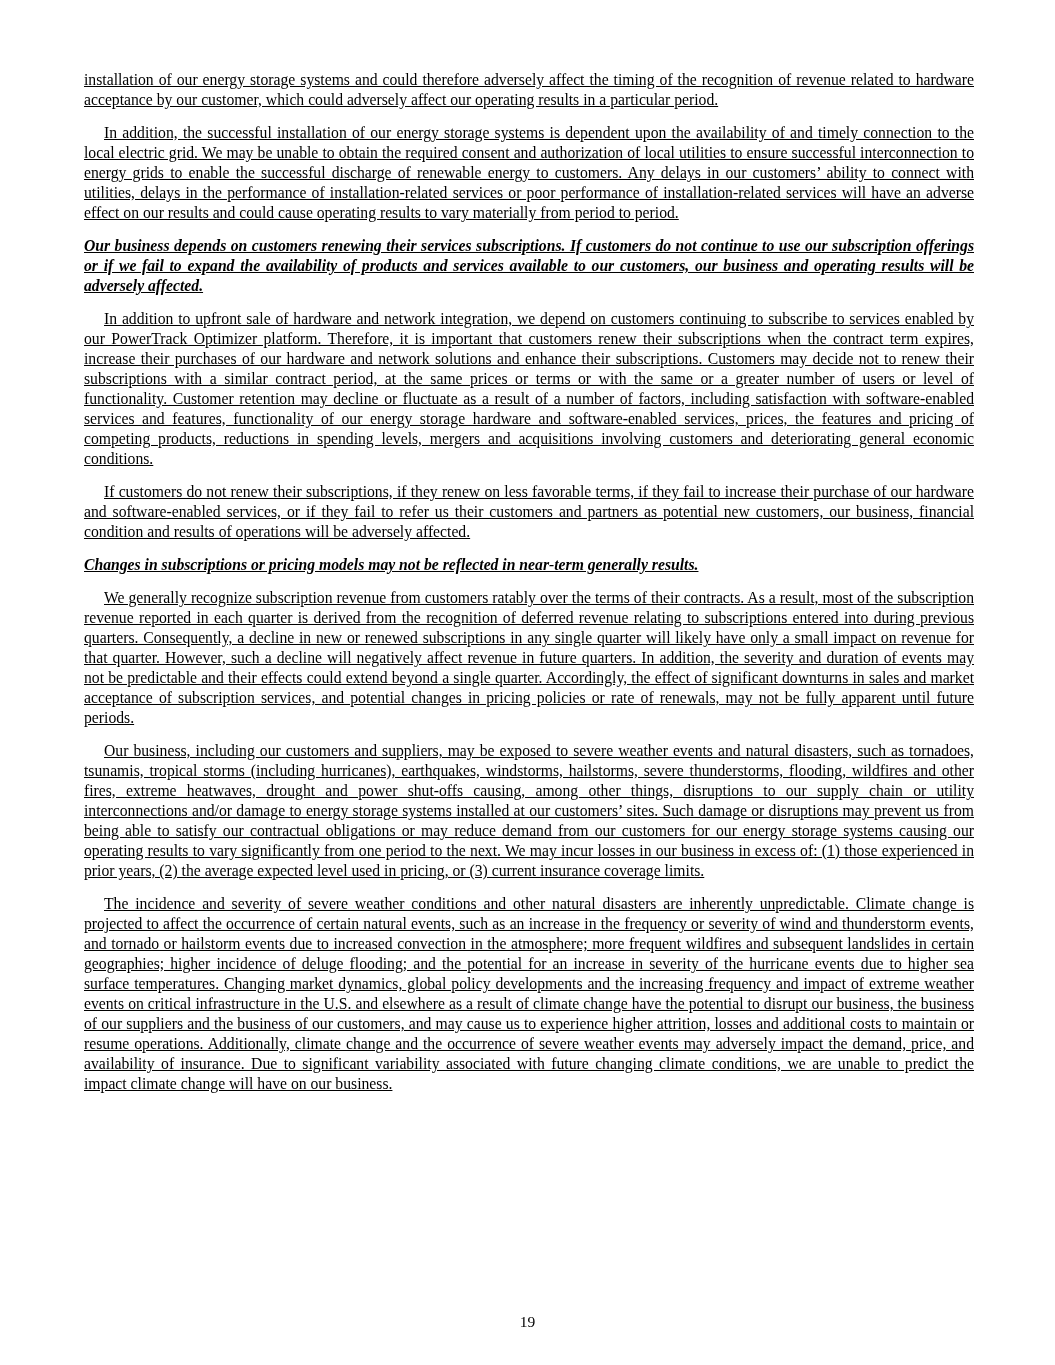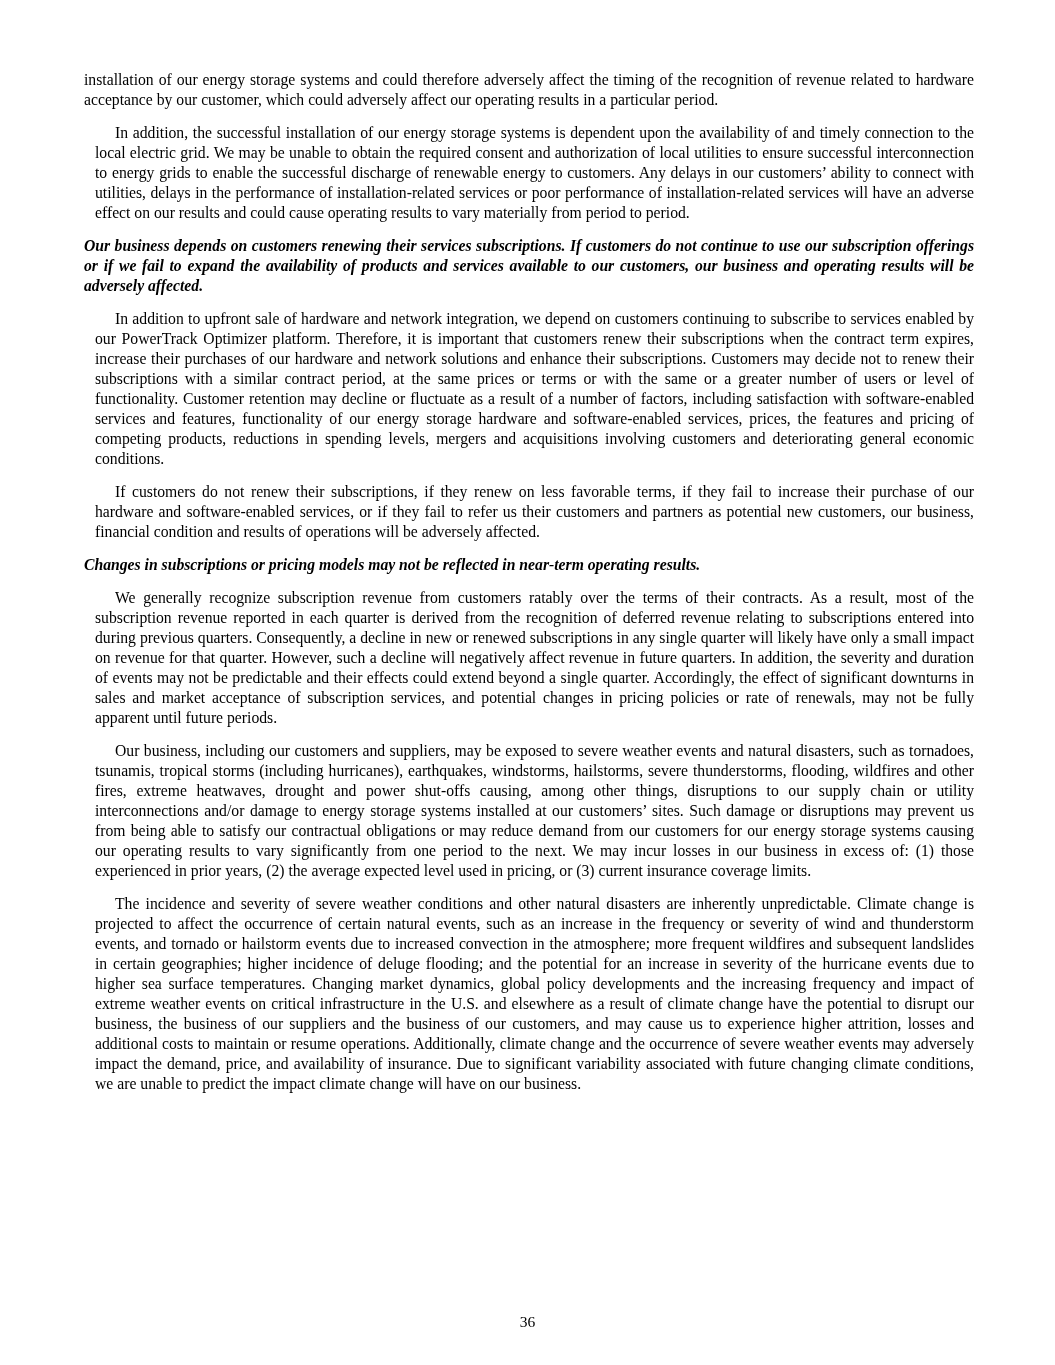--- a/index.html
+++ b/index.html
@@ -14,31 +14,31 @@
     background: #ffffff;
     font-family: "Liberation Serif", "DejaVu Serif", serif;
     color: #000000;
     overflow: hidden;
   }
   .text-column {
     position: absolute;
     left: 84px;
     top: 70px;
     width: 890px;
+    text-decoration: underline;
   }
   .text-column p {
     margin: 0 0 13px 0;
     font-size: 15.7px;
     line-height: 20px;
     text-align: justify;
     text-justify: inter-word;
   }
   .text-column p.body {
     text-indent: 20px;
-    margin-left: 11px;
   }
   .text-column p.body-noindent {
     text-indent: 0;
   }
   .text-column p.risk-heading {
     font-weight: bold;
     font-style: italic;
     text-indent: 0;
     margin-top: 10px;
   }
@@ -55,22 +55,22 @@
 </head>
 <body>
 
 <div class="page">
   <div class="text-column">
     <p class="body-noindent">installation of our energy storage systems and could therefore adversely affect the timing of the recognition of revenue related to hardware acceptance by our customer, which could adversely affect our operating results in a particular period.</p>
     <p class="body">In addition, the successful installation of our energy storage systems is dependent upon the availability of and timely connection to the local electric grid. We may be unable to obtain the required consent and authorization of local utilities to ensure successful interconnection to energy grids to enable the successful discharge of renewable energy to customers. Any delays in our customers’ ability to connect with utilities, delays in the performance of installation-related services or poor performance of installation-related services will have an adverse effect on our results and could cause operating results to vary materially from period to period.</p>
     <p class="risk-heading">Our business depends on customers renewing their services subscriptions. If customers do not continue to use our subscription offerings or if we fail to expand the availability of products and services available to our customers, our business and operating results will be adversely affected.</p>
     <p class="body">In addition to upfront sale of hardware and network integration, we depend on customers continuing to subscribe to services enabled by our PowerTrack Optimizer platform. Therefore, it is important that customers renew their subscriptions when the contract term expires, increase their purchases of our hardware and network solutions and enhance their subscriptions. Customers may decide not to renew their subscriptions with a similar contract period, at the same prices or terms or with the same or a greater number of users or level of functionality. Customer retention may decline or fluctuate as a result of a number of factors, including satisfaction with software-enabled services and features, functionality of our energy storage hardware and software-enabled services, prices, the features and pricing of competing products, reductions in spending levels, mergers and acquisitions involving customers and deteriorating general economic conditions.</p>
     <p class="body">If customers do not renew their subscriptions, if they renew on less favorable terms, if they fail to increase their purchase of our hardware and software-enabled services, or if they fail to refer us their customers and partners as potential new customers, our business, financial condition and results of operations will be adversely affected.</p>
-    <p class="risk-heading">Changes in subscriptions or pricing models may not be reflected in near-term operating results.</p>
+    <p class="risk-heading">Changes in subscriptions or pricing models may not be reflected in near-term generally results.</p>
     <p class="body">We generally recognize subscription revenue from customers ratably over the terms of their contracts. As a result, most of the subscription revenue reported in each quarter is derived from the recognition of deferred revenue relating to subscriptions entered into during previous quarters. Consequently, a decline in new or renewed subscriptions in any single quarter will likely have only a small impact on revenue for that quarter. However, such a decline will negatively affect revenue in future quarters. In addition, the severity and duration of events may not be predictable and their effects could extend beyond a single quarter. Accordingly, the effect of significant downturns in sales and market acceptance of subscription services, and potential changes in pricing policies or rate of renewals, may not be fully apparent until future periods.</p>
     <p class="body">Our business, including our customers and suppliers, may be exposed to severe weather events and natural disasters, such as tornadoes, tsunamis, tropical storms (including hurricanes), earthquakes, windstorms, hailstorms, severe thunderstorms, flooding, wildfires and other fires, extreme heatwaves, drought and power shut-offs causing, among other things, disruptions to our supply chain or utility interconnections and/or damage to energy storage systems installed at our customers’ sites. Such damage or disruptions may prevent us from being able to satisfy our contractual obligations or may reduce demand from our customers for our energy storage systems causing our operating results to vary significantly from one period to the next. We may incur losses in our business in excess of: (1) those experienced in prior years, (2) the average expected level used in pricing, or (3) current insurance coverage limits.</p>
     <p class="body">The incidence and severity of severe weather conditions and other natural disasters are inherently unpredictable.  Climate change is projected to affect the occurrence of certain natural events, such as an increase in the frequency or severity of wind and thunderstorm events, and tornado or hailstorm events due to increased convection in the atmosphere; more frequent wildfires and subsequent landslides in certain geographies; higher incidence of deluge flooding; and the potential for an increase in severity of the hurricane events due to higher sea surface temperatures.  Changing market dynamics, global policy developments and the increasing frequency and impact of extreme weather events on critical infrastructure in the U.S. and elsewhere as a result of climate change have the potential to disrupt our business, the business of our suppliers and the business of our customers, and may cause us to experience higher attrition, losses and additional costs to maintain or resume operations. Additionally, climate change and the occurrence of severe weather events may adversely impact the demand, price, and availability of insurance.  Due to significant variability associated with future changing climate conditions, we are unable to predict the impact climate change will have on our business.</p>
   </div>
 
   <div class="page-footer">
-    <span>36</span>
+    <span>19</span>
   </div>
 </div>
 
 </body></html>

